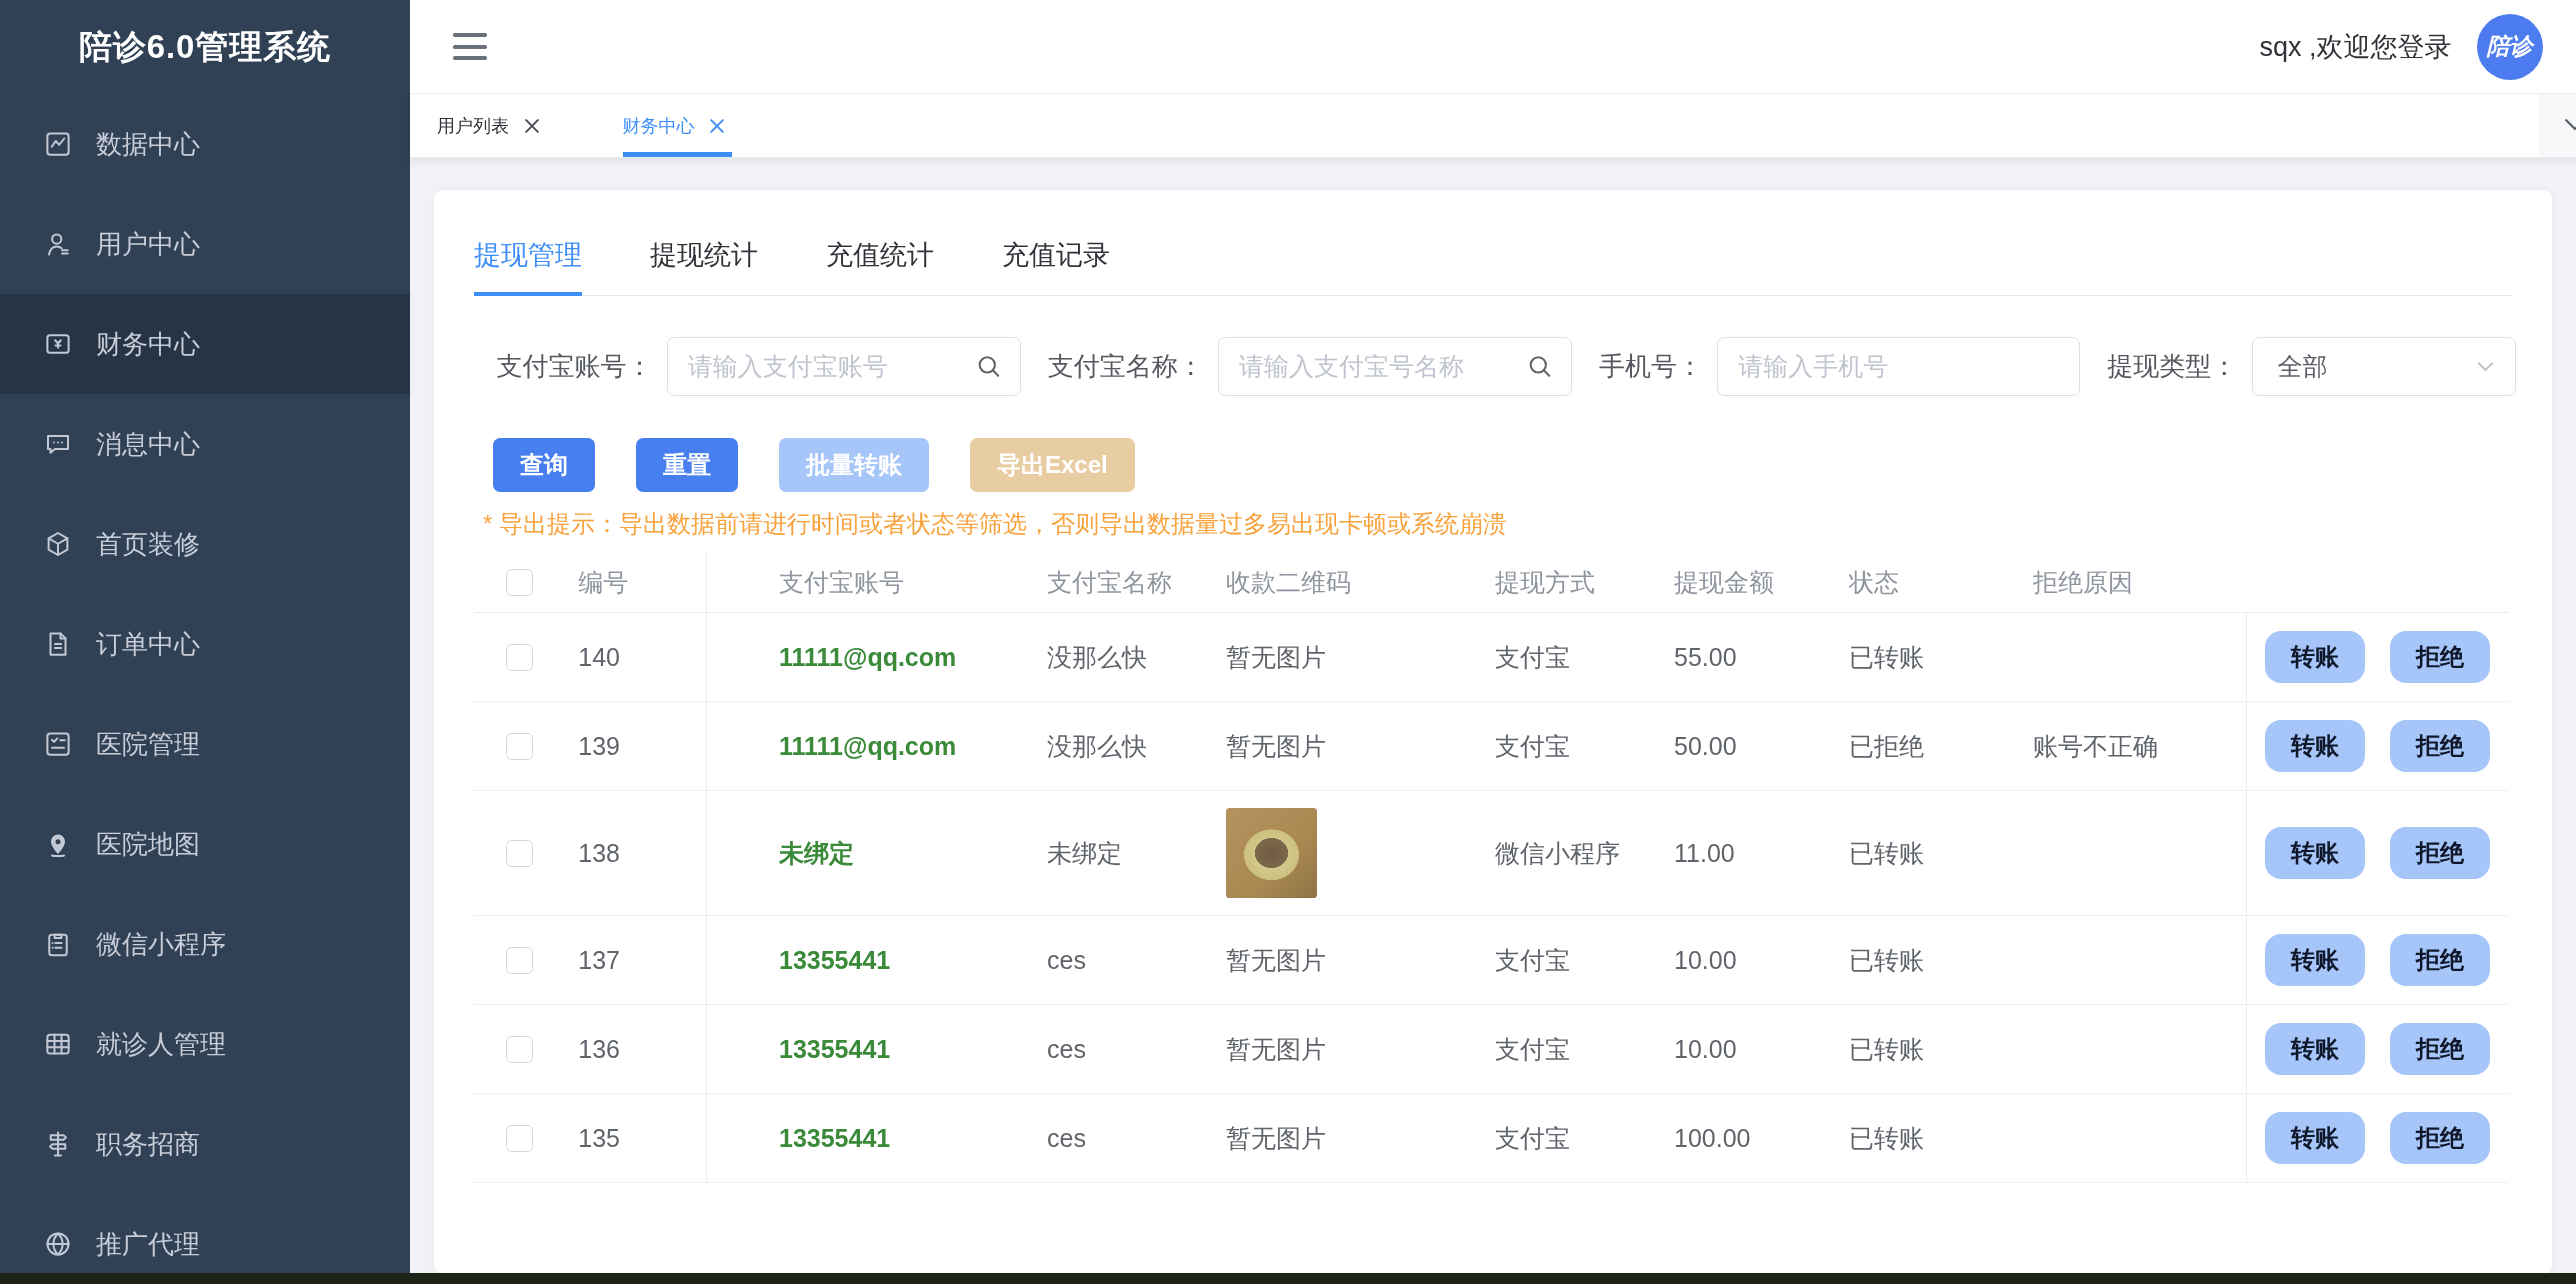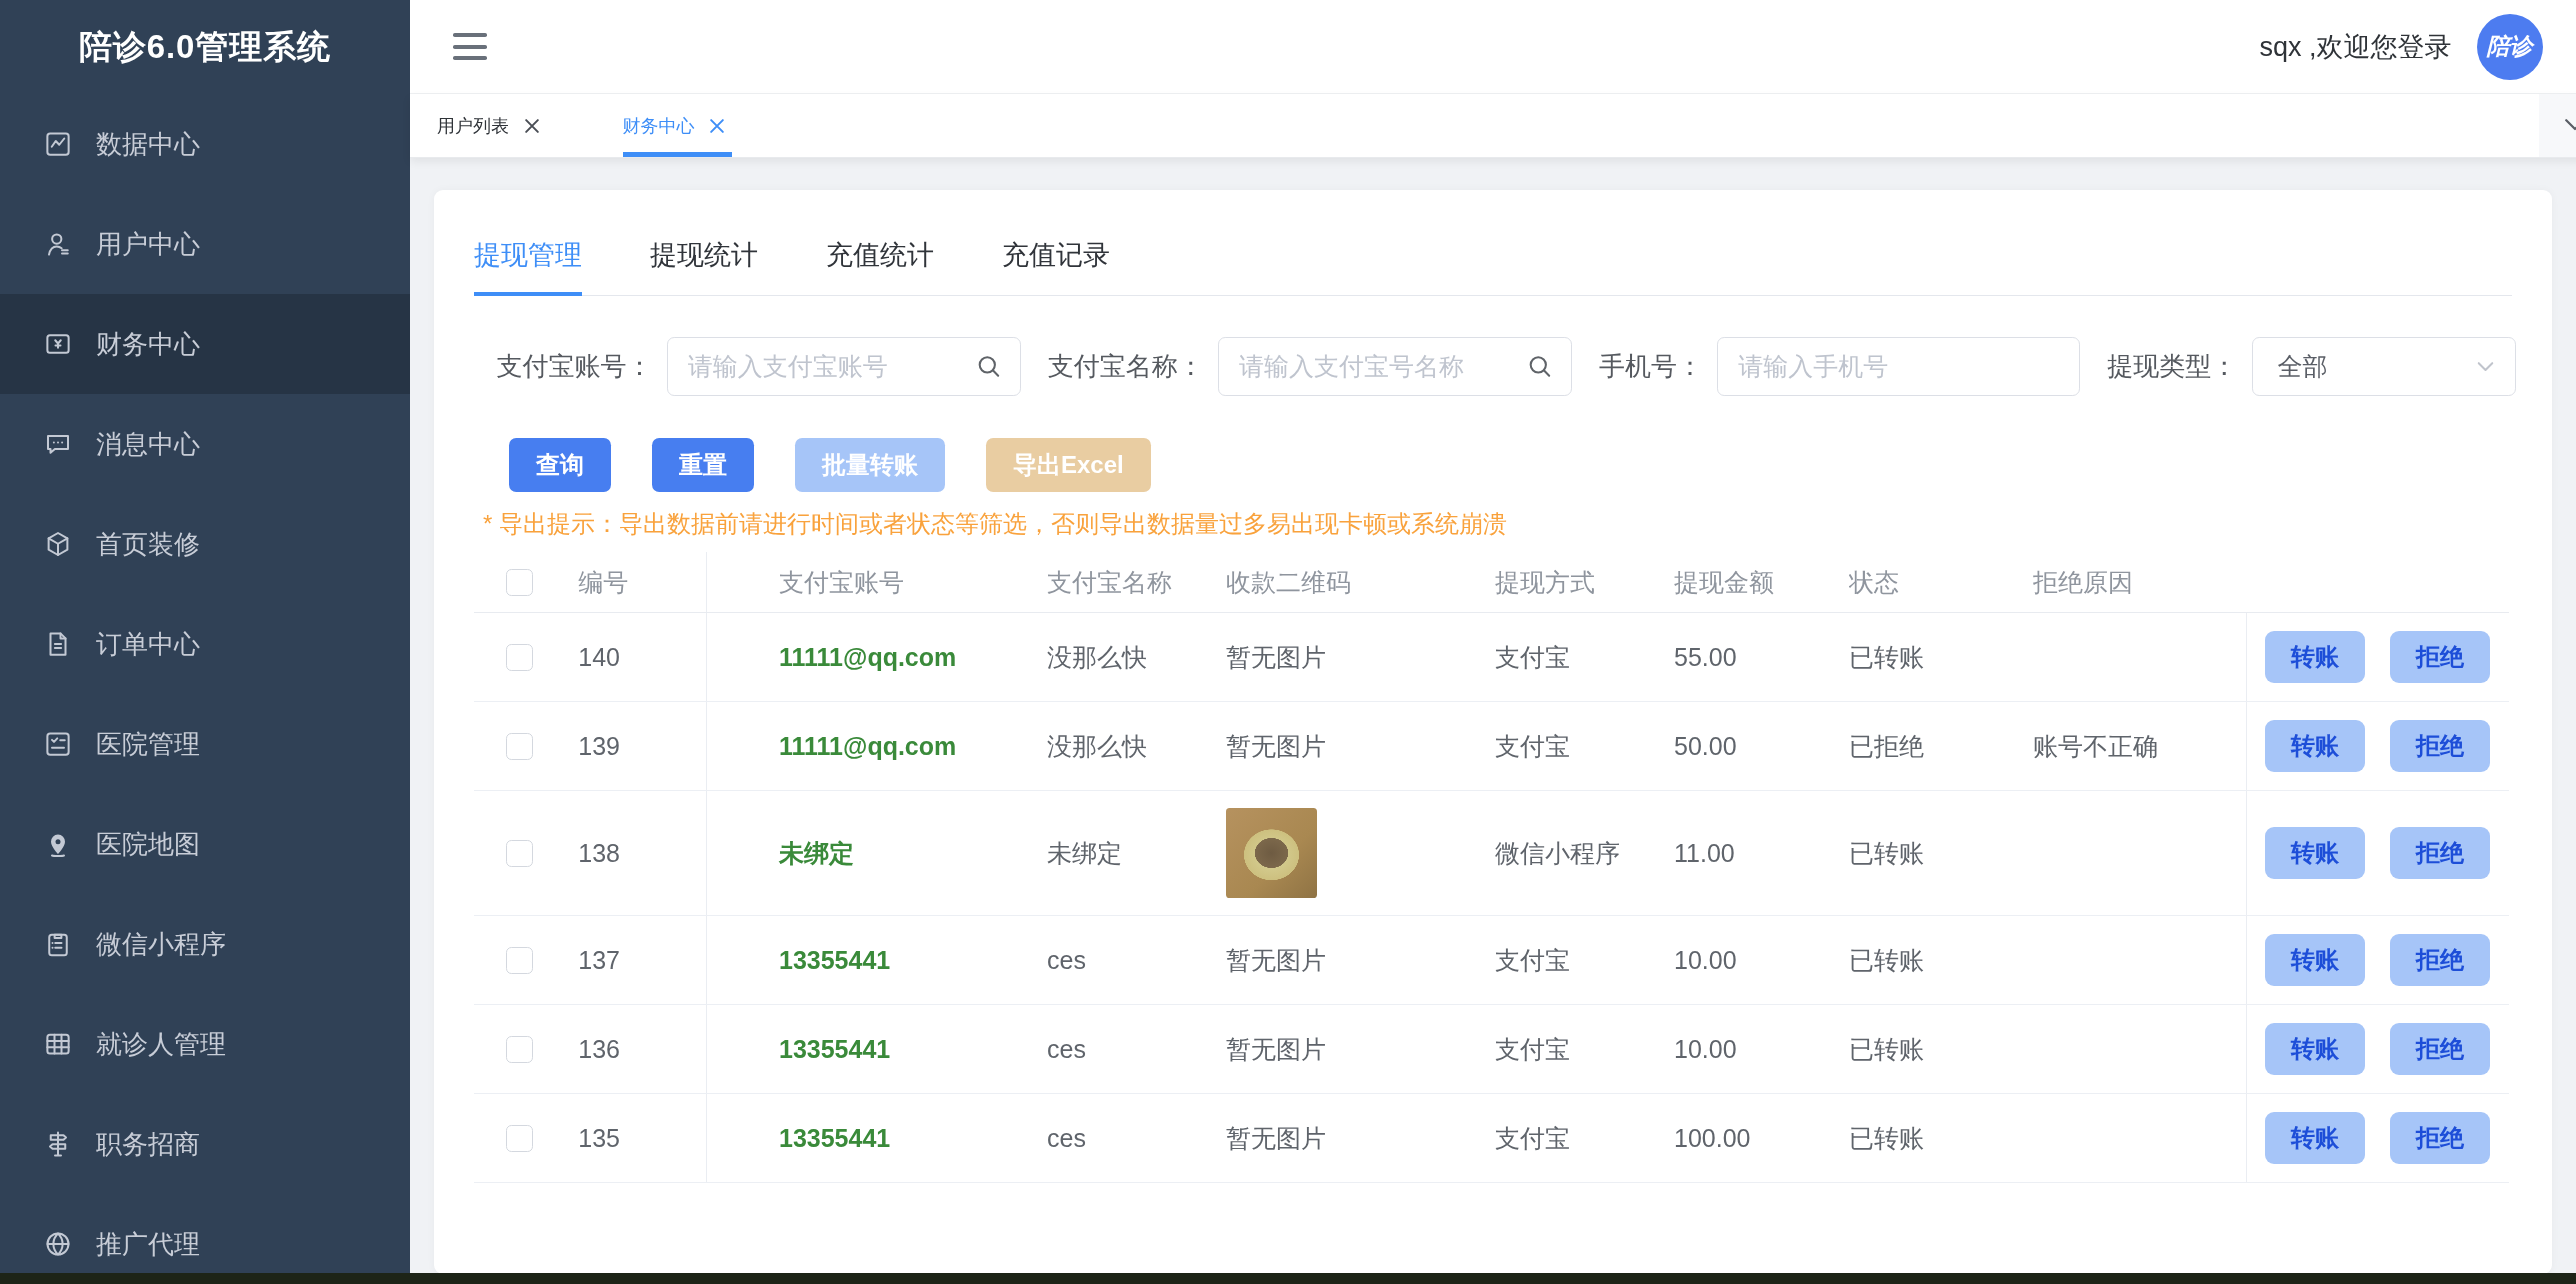--- a/index.html
+++ b/index.html
@@ -68,21 +68,21 @@
   .ibox.w395 { width:354px; }
   .ibox.w405 { width:363px; }
   .ibox.w320 { width:287px; }
   .ibox.with-licon input { padding-left:57px; }
   .selbox { width:264px; height:59px; border:1.8px solid #dcdfe6; border-radius:7.2px; position:relative;
     display:flex; align-items:center; padding:0 54px 0 25px; font-size:25px; color:#5a5e66; cursor:pointer; background:#fff; }
   .selbox .r-icon { position:absolute; right:16px; top:50%; transform:translateY(-50%); color:#c0c4cc; display:inline-flex; }
   .r-icon svg, .l-icon svg { display:block; }
 
   
-  .btn-row { display:flex; align-items:flex-start; margin-left:35px; margin-top:42px; }
+  .btn-row { display:flex; align-items:flex-start; margin-left:19px; margin-top:42px; }
   .btn { height:54px; border:none; border-radius:7.2px; color:#ffffff; font-size:24px; font-weight:700;
     padding:0 27px; margin-right:41px; cursor:pointer; font-family:"Liberation Sans","DejaVu Sans",sans-serif; }
   .btn-primary { background:#477ef0; }
   .btn-disabled { background:#a6c5f8; cursor:not-allowed; }
   .btn-export { background:#e9cda2; cursor:not-allowed; }
 
   .warning { margin-left:9px; margin-top:16px; font-size:24px; color:#f9a23c; }
 
   
   .table { width:2035px; margin-top:12.5px; font-size:25px; color:#5f646b; }
@@ -90,21 +90,21 @@
   .thead { height:61px; color:#8f959e; border-bottom:0.9px solid #e8ebf0; }
   .t-row { height:89px; border-bottom:0.9px solid #eceff4; }
   .t-row.tall { height:125px; }
   .cell { display:flex; align-items:center; height:100%; overflow:hidden; white-space:nowrap; }
   .c-check { justify-content:center; }
   .c-id { padding-left:14.3px; border-right:0.9px solid #eaedf2; }
   .c-account { padding-left:72px; }
   .c-op { border-left:0.9px solid #eaedf2; padding-left:18px; gap:25px; }
   .green { color:#3a8a3a; font-weight:600; }
   .checkbox { width:27px; height:27px; border:1.8px solid #d4d8df; border-radius:5.4px; background:#fff; cursor:pointer; display:inline-block; }
-  .op-btn { width:100px; height:52px; border:none; border-radius:9px; background:#a6c5f8; color:#1d4ed8;
+  .op-btn { width:100px; height:52px; border:none; border-radius:16px; background:#a6c5f8; color:#0f172a;
     font-size:24px; font-weight:700; cursor:not-allowed; font-family:"Liberation Sans","DejaVu Sans",sans-serif; }
   .qr-thumb { width:91px; height:90px; border-radius:3.6px; cursor:pointer;
     background:
       radial-gradient(ellipse 30px 27px at 50% 50%, #6e5b42 0%, #7c684b 55%, transparent 56%),
       radial-gradient(ellipse 39px 36px at 50% 52%, #d9d49a 0%, #cdc07f 70%, transparent 71%),
       linear-gradient(135deg, #b6925f 0%, #a98851 60%, #8f7344 100%); }
 
   .desktop-strip { position:absolute; left:0; right:0; bottom:0; height:10.7px; background:#1d2417; z-index:50; }
 </style>
 </head>

